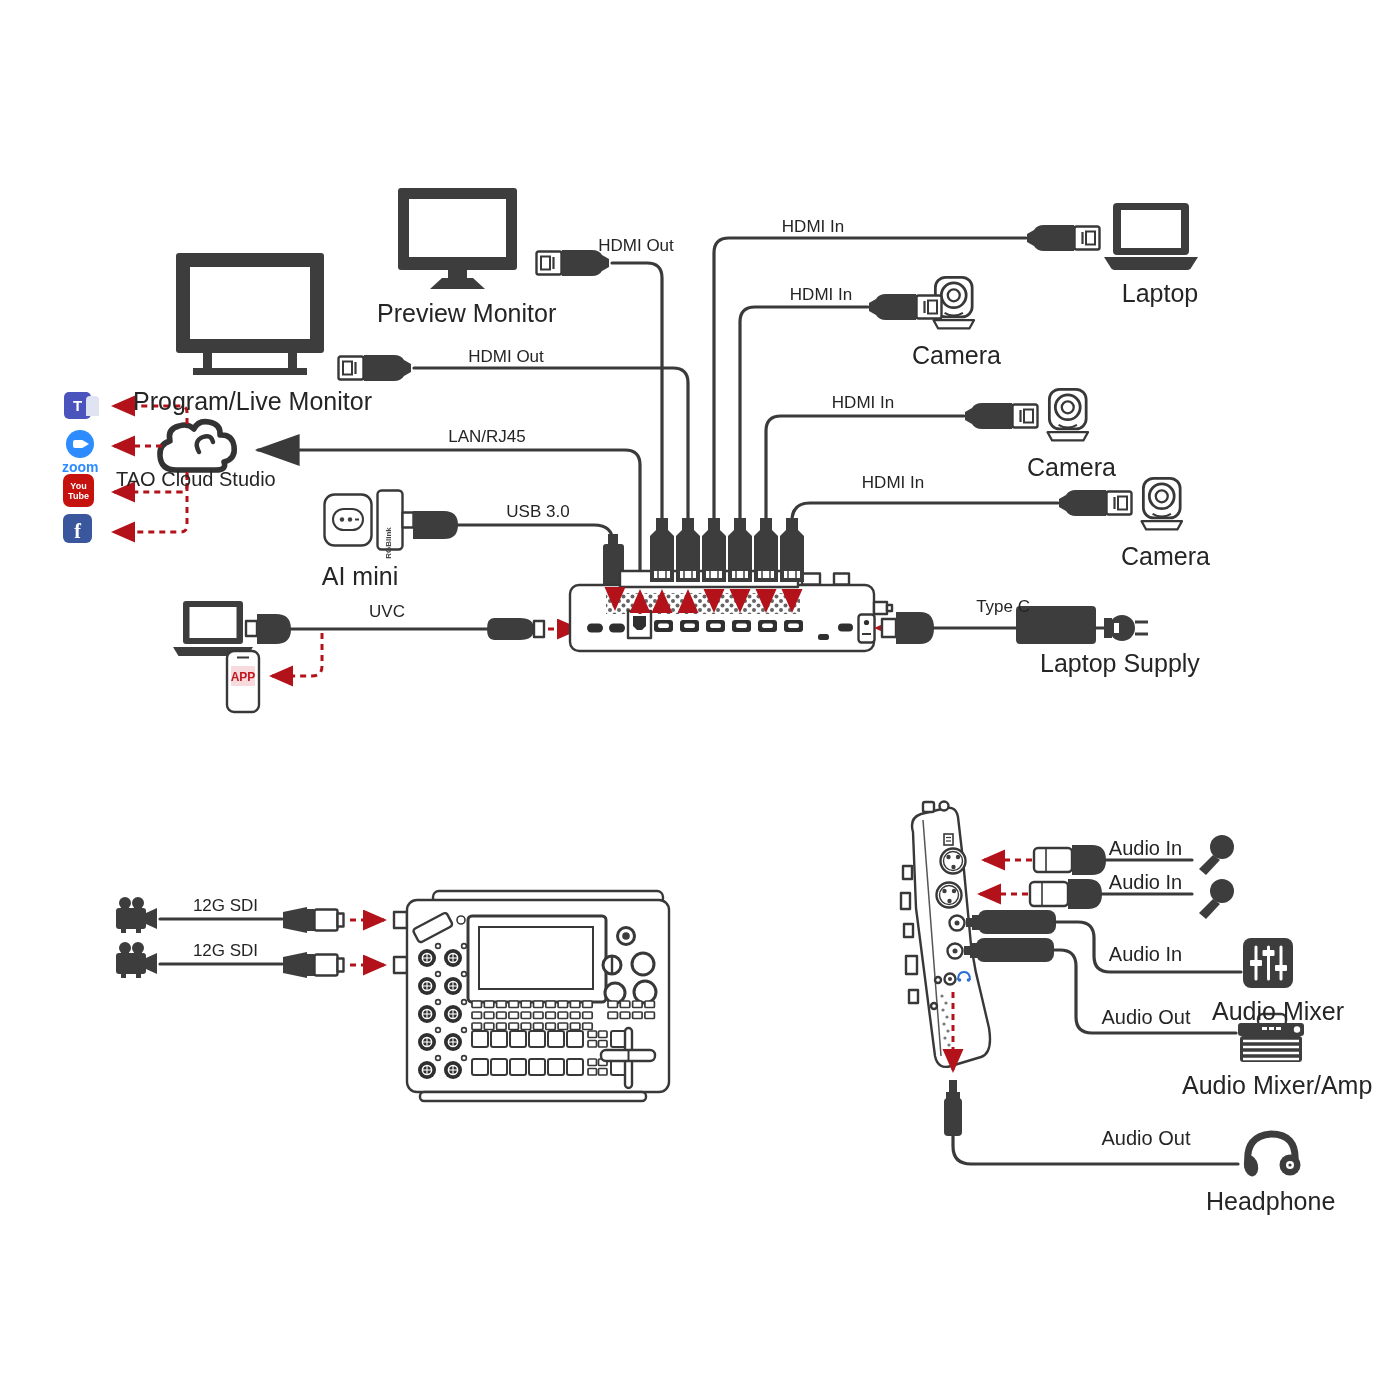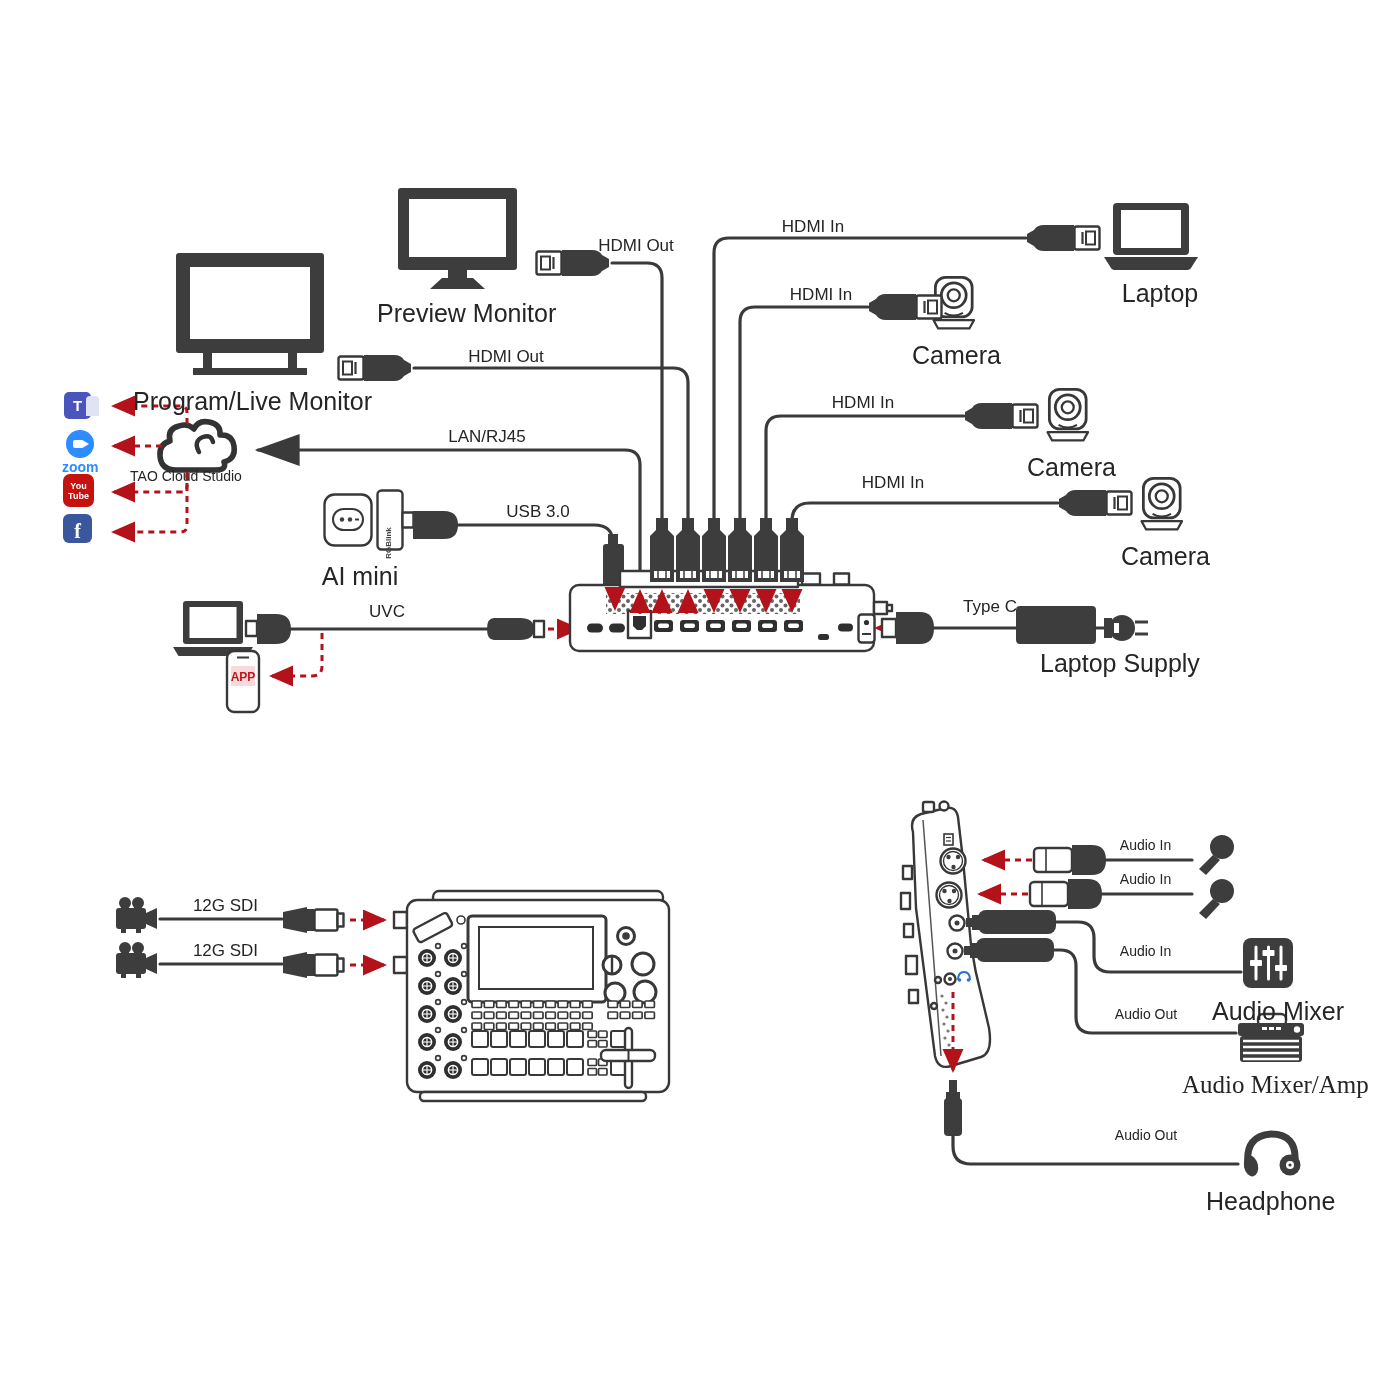--- a/index.html
+++ b/index.html
@@ -1,21 +1,21 @@
 <!DOCTYPE html>
 <html style="--line_dark: #3a3a3a; --arrow_red: #b3121b; --teams_blue: #4b53bc; --zoom_blue: #2d8cff; --youtube_red: #c6120f; --facebook_blue: #3a579d; --accent_blue: #2c6fd0; --app_red: #c0181f;"><head>
 <meta charset="utf-8">
 <style>
   html,body{margin:0;padding:0;background:#ffffff;}
   #canvas{position:relative;width:1400px;height:1400px;background:#fff;overflow:hidden;
           font-family:"Liberation Sans",sans-serif;}
   #art{position:absolute;left:0;top:0;}
   .lbl{position:absolute;font-size:17px;color:#252525;text-align:center;white-space:nowrap;}
   .lbl-lg{font-size:25px;margin-top:9px;}
-  .lbl-sm{font-size:14px;}
+  .lbl-sm{font-size:20px;}
   
   .wire{fill:none;stroke:#3a3a3a;stroke-width:3.2;stroke-linecap:round;}
   .outl{fill:#fff;stroke:#383838;stroke-width:2.4;stroke-linejoin:round;}
   .outl3{stroke-width:3;}
   .sol{fill:#3d3d3d;stroke:none;}
   .kb{fill:#fff;stroke:#383838;stroke-width:1.7;}
   .kb2{fill:#fff;stroke:#383838;stroke-width:2;}
   .led{fill:#fff;stroke:#383838;stroke-width:1.6;}
   .rdash{fill:none;stroke:var(--arrow_red,#b3121b);stroke-width:3;stroke-dasharray:6 5;}
   .cloudp{fill:#fff;stroke:#333;stroke-width:5.5;stroke-linejoin:round;stroke-linecap:round;}
@@ -523,31 +523,31 @@
 <div class="lbl" style="left:858px;top:473px;width:70px;">HDMI In</div>
 <div class="lbl lbl-lg" style="left:1115px;top:270px;width:90px;">Laptop</div>
 <div class="lbl lbl-lg" style="left:912px;top:332px;width:80px;">Camera</div>
 <div class="lbl lbl-lg" style="left:1027px;top:444px;width:80px;">Camera</div>
 <div class="lbl lbl-lg" style="left:1121px;top:533px;width:80px;">Camera</div>
 <div class="lbl lbl-sm" style="left:116px;top:468px;width:140px;">TAO Cloud Studio</div>
 <div class="lbl" style="left:442px;top:427px;width:90px;">LAN/RJ45</div>
 <div class="lbl lbl-lg" style="left:310px;top:553px;width:100px;">AI mini</div>
 <div class="lbl" style="left:498px;top:502px;width:80px;text-align:center;">USB 3.0</div>
 <div class="lbl" style="left:362px;top:602px;width:50px;">UVC</div>
-<div class="lbl" style="left:950px;top:597px;width:80px;">Type C</div>
+<div class="lbl" style="left:950px;top:597px;width:80px;text-align:right;">Type C</div>
 <div class="lbl lbl-lg" style="left:1040px;top:640px;width:140px;">Laptop Supply</div>
 <div class="lbl" style="left:183px;top:896px;width:85px;">12G SDI</div>
 <div class="lbl" style="left:183px;top:941px;width:85px;">12G SDI</div>
 <div class="lbl lbl-sm" style="left:1098px;top:837px;width:95px;">Audio In</div>
 <div class="lbl lbl-sm" style="left:1098px;top:871px;width:95px;">Audio In</div>
 <div class="lbl lbl-sm" style="left:1098px;top:943px;width:95px;">Audio In</div>
 <div class="lbl lbl-sm" style="left:1096px;top:1006px;width:100px;">Audio Out</div>
 <div class="lbl lbl-sm" style="left:1096px;top:1127px;width:100px;">Audio Out</div>
 <div class="lbl lbl-lg" style="left:1212px;top:988px;width:115px;">Audio Mixer</div>
-<div class="lbl lbl-lg" style="left:1182px;top:1062px;width:175px;font-family:Liberation Serif, serif;">Audio Mixer/Amp</div>
+<div class="lbl lbl-lg" style="left:1182px;top:1062px;width:175px;">Audio Mixer/Amp</div>
 <div class="lbl lbl-lg" style="left:1206px;top:1178px;width:115px;text-align:center;">Headphone</div>
 
 <div class="chip teams" style="left:64px;top:392px;">
   <span class="teams-ghost" style="left:22px;top:4px;"></span>
   <span style="position:relative;">T</span>
 </div>
 <div class="chip zoomc" style="left:66px;top:430px;">
   <span class="zoom-cam"></span>
 </div>
 <div class="zoom-cap" style="left:62px;top:459px;width:36px;">zoom</div>

